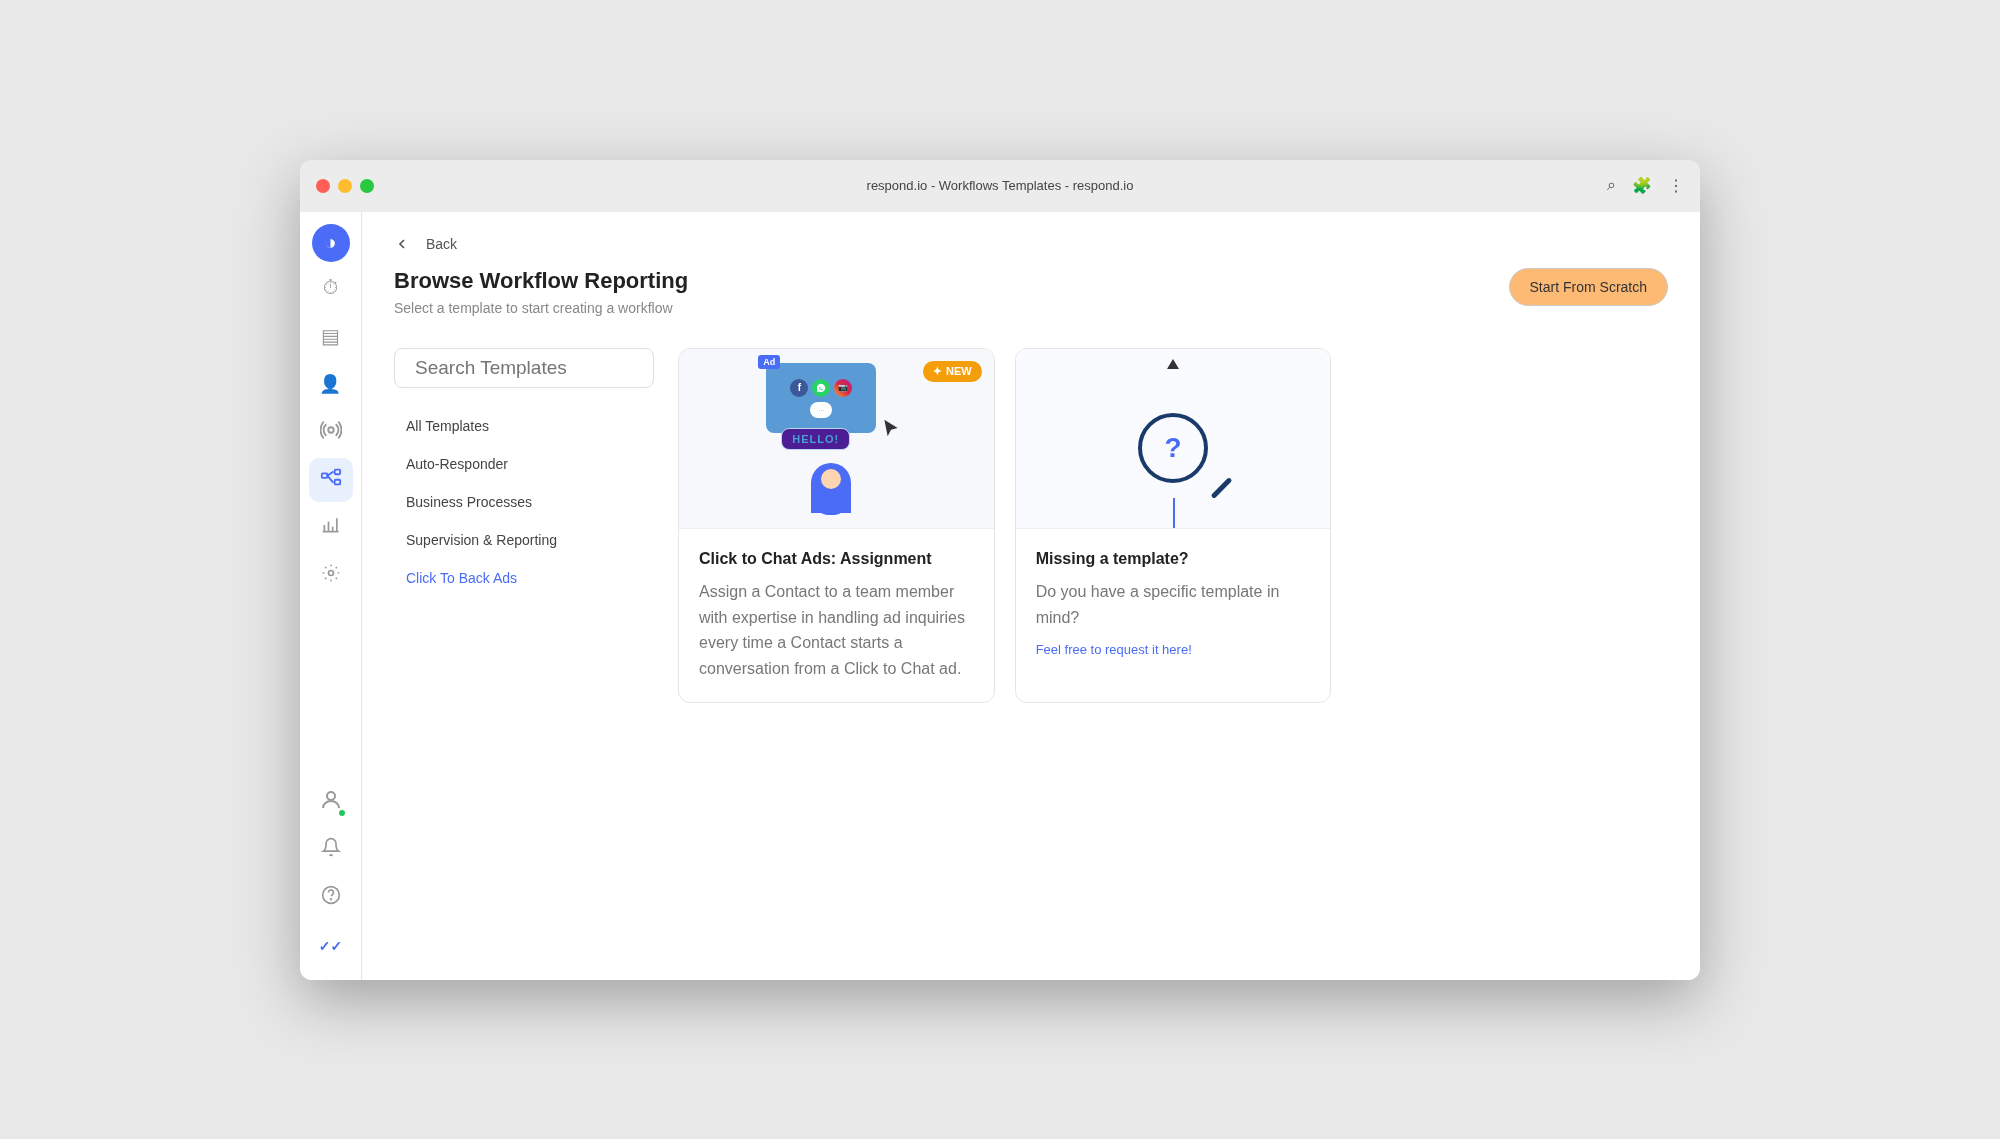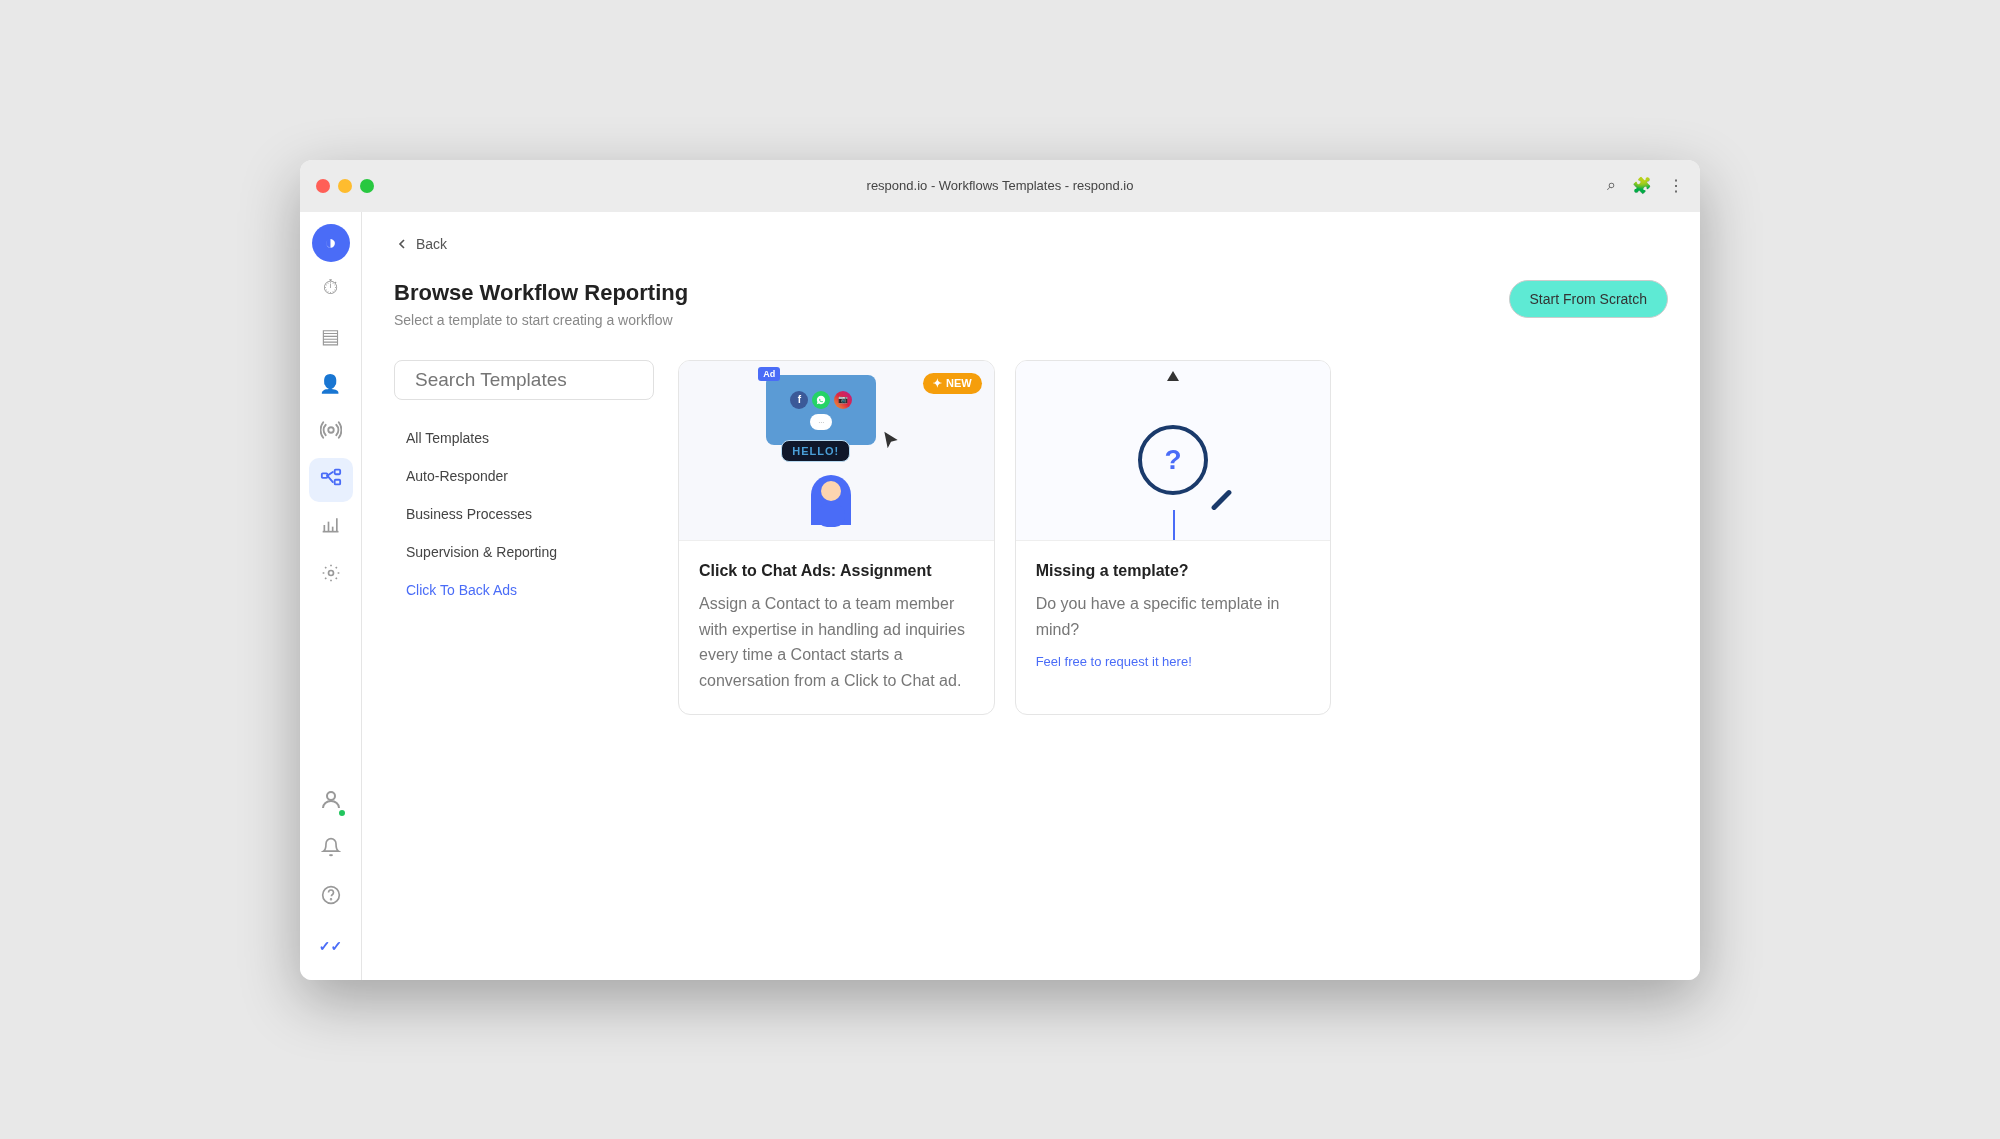--- a/index.html
+++ b/index.html
@@ -73,35 +73,35 @@
     
     .content-area {
       flex: 1;
       background: #fff;
       overflow-y: auto;
       padding: 24px 32px;
     }
 
     
     .back-link {
-      display: flex; align-items: center; gap: 6px;
+      display: flex; align-items: center; gap: 16px;
       color: #555; font-size: 14px; cursor: pointer;
-      margin-bottom: 28px; width: fit-content;
+      margin-bottom: 16px; width: fit-content;
     }
 
     
     .page-header {
       display: flex; justify-content: space-between; align-items: flex-start;
       margin-bottom: 32px;
     }
     .page-header-left h1 { font-size: 22px; font-weight: 600; color: #222; margin-bottom: 6px; }
     .page-header-left p { font-size: 14px; color: #888; }
 
     .btn-start-scratch {
-      background: #5eead4;
+      background: #fdba74;
       border: 1px solid #ccc;
       border-radius: 20px;
       padding: 10px 20px;
       font-size: 14px;
       color: #333;
       cursor: pointer;
       white-space: nowrap;
       font-weight: 500;
     }
 
@@ -210,21 +210,21 @@
     }
     .ad-chat-bubble {
       width: 22px; height: 16px; background: #fff; border-radius: 8px;
       display: flex; align-items: center; justify-content: center; font-size: 7px; color: #555;
     }
 
     
     .hello-bubble {
       position: absolute;
       top: 65px; left: 25px;
-      background: #0f172a;
+      background: #4c1d95;
       border: 1px solid #b8d9f0;
       border-radius: 8px;
       padding: 4px 10px;
       font-size: 11px; font-weight: 600; color: #4a9ed6;
       letter-spacing: 1px;
     }
 
     
     .agent-figure {
       position: absolute;

